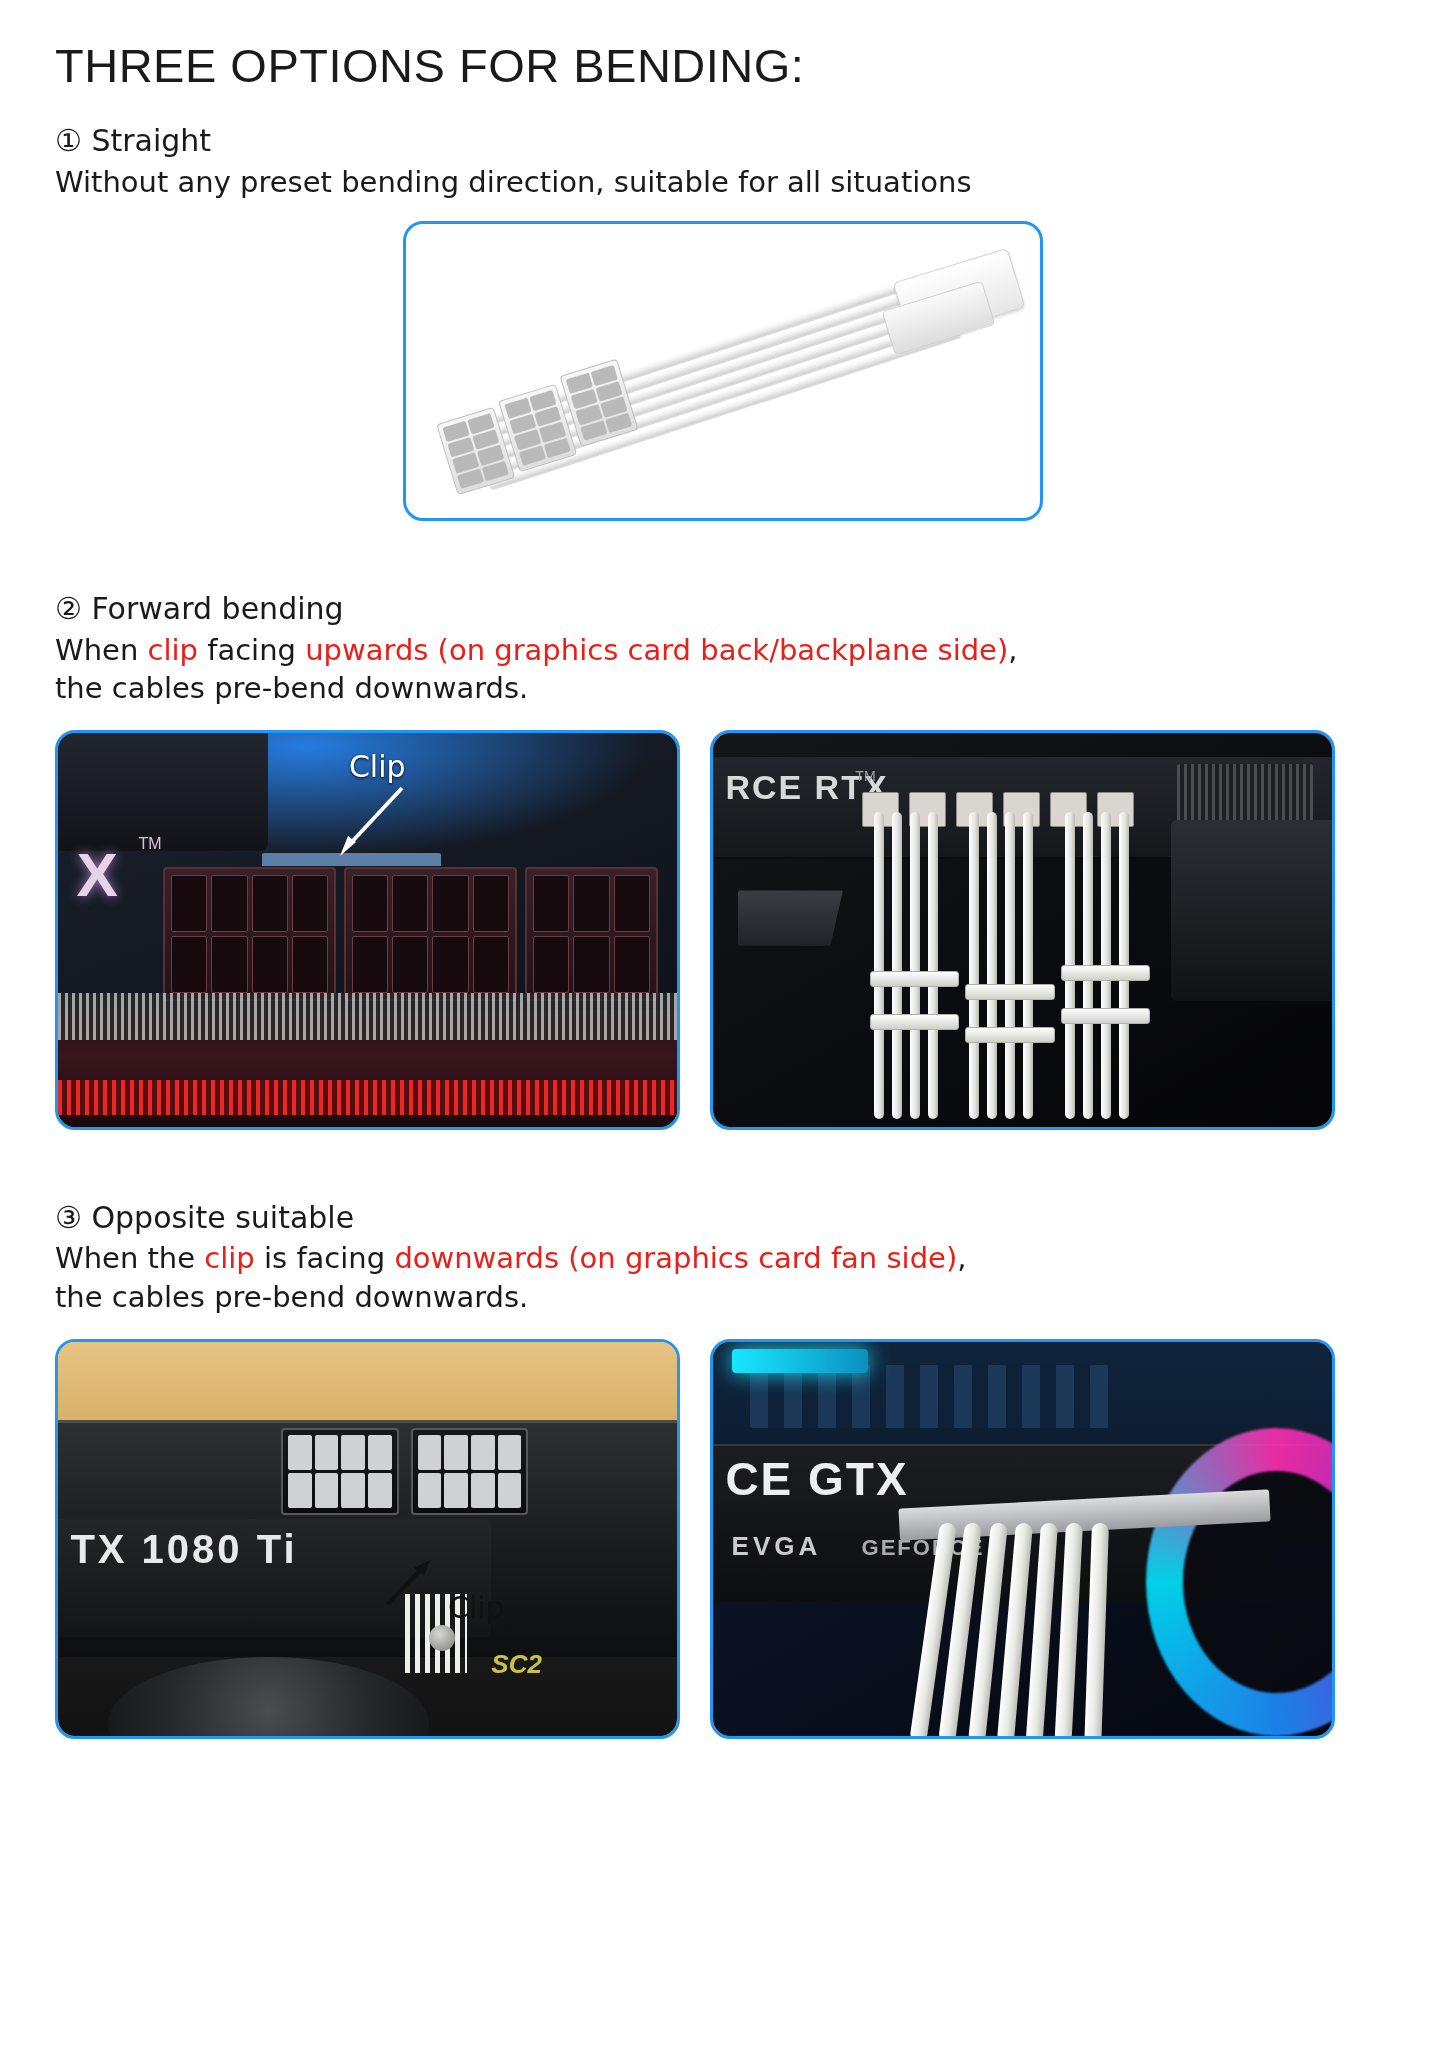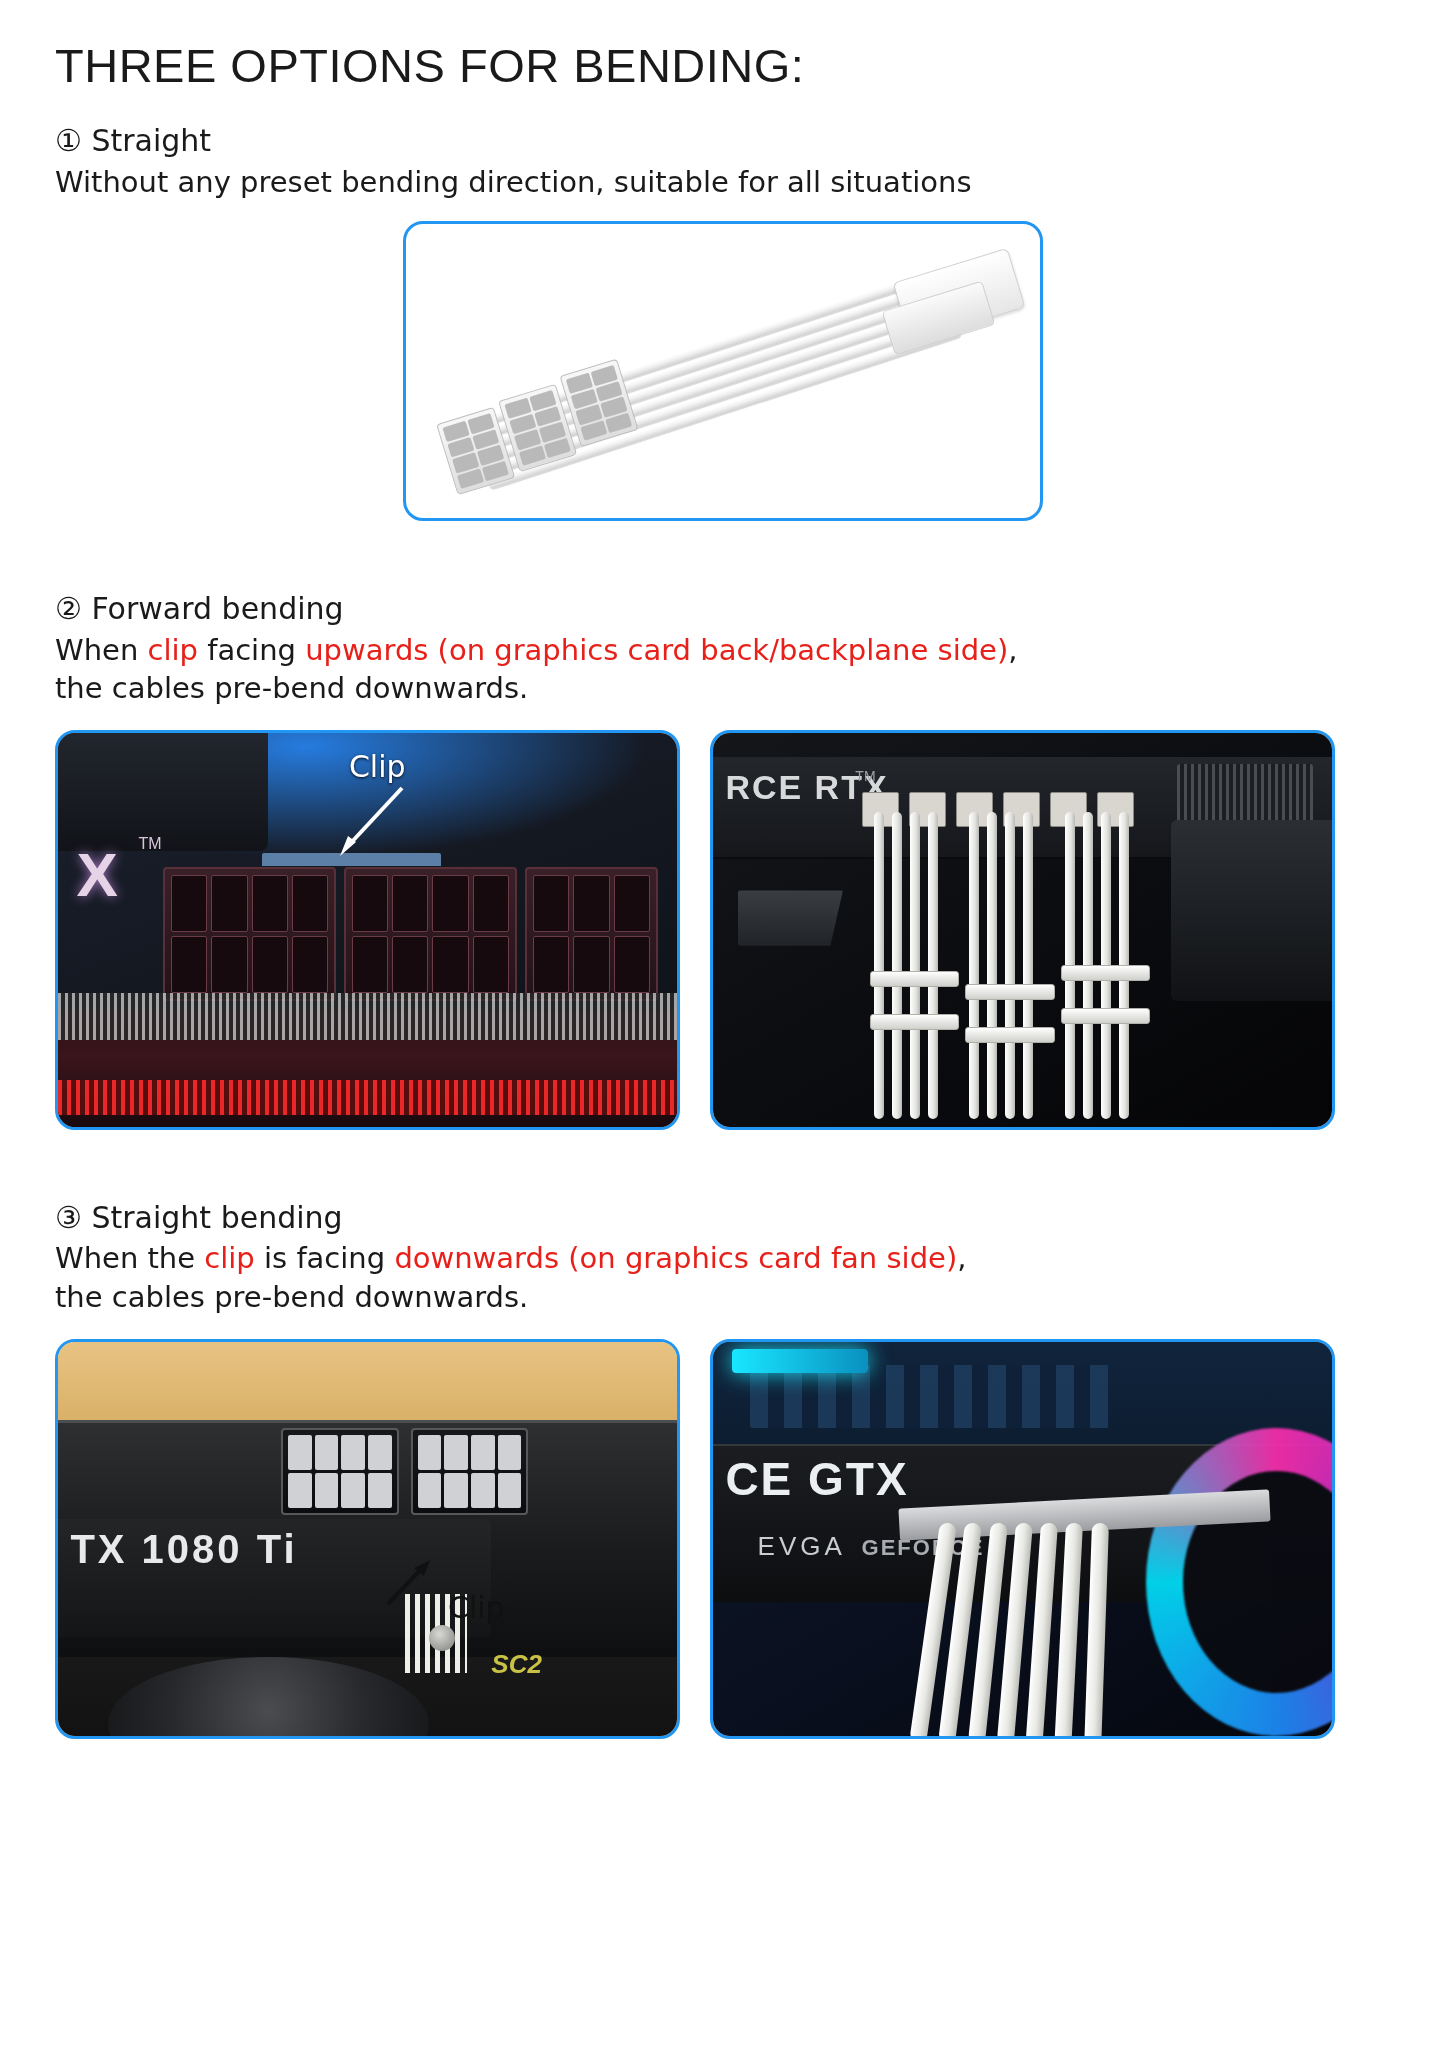--- a/index.html
+++ b/index.html
@@ -373,23 +373,22 @@
     background: linear-gradient(to bottom,#1b1d21,#0d0e10);
     border-top: 2px solid #34373c;
   }
   .ph3b .gtx {
     position: absolute; left: 2%; top: 28%;
     color: #eceff1; font-size: 46px; font-weight: 700; letter-spacing: 2px;
     font-family: "Liberation Sans", sans-serif;
   }
   .ph3b .evga {
     position: absolute; left: 3%; top: 48%;
-    color: #c9ccd0; font-size: 26px; font-weight: 400; letter-spacing: 4px;
-    font-family: "Liberation Sans", sans-serif;
-    margin-left: 26px;
+    color: #c9ccd0; font-size: 26px; font-weight: 700; letter-spacing: 4px;
+    font-family: "Liberation Sans", sans-serif;
   }
   .ph3b .geforce {
     position: absolute; left: 24%; top: 49%;
     color: #a9adb2; font-size: 22px; font-weight: 700; letter-spacing: 2px;
     font-family: "Liberation Sans", sans-serif;
   }
   .ph3b .rgb-ring {
     position: absolute; right: -12%; top: 22%; width: 42%; height: 78%;
     border-radius: 50%;
     background: conic-gradient(#ff2fb0,#8a2be2,#1e90ff,#00e5ff,#ff2fb0);
@@ -590,21 +589,21 @@
           </div>
         </div>
       </div>
 
     </div>
   </section>
 
   <div class="spacer-lg"></div>
 
   <section class="section">
-    <p class="opt-heading">③ Straight bending</p>
+    <p class="opt-heading">③ Opposite suitable</p>
     <p class="opt-desc">
       <span>When the </span><span class="red">clip</span><span> is facing </span><span class="red">downwards (on graphics card fan side)</span><span>,</span>
     </p>
     <p class="opt-desc">the cables pre-bend downwards.</p>
 
     <div class="row-frames">
 
       <div class="frame frame-half">
         <div class="photo ph3a">
           <div class="wood"></div>

